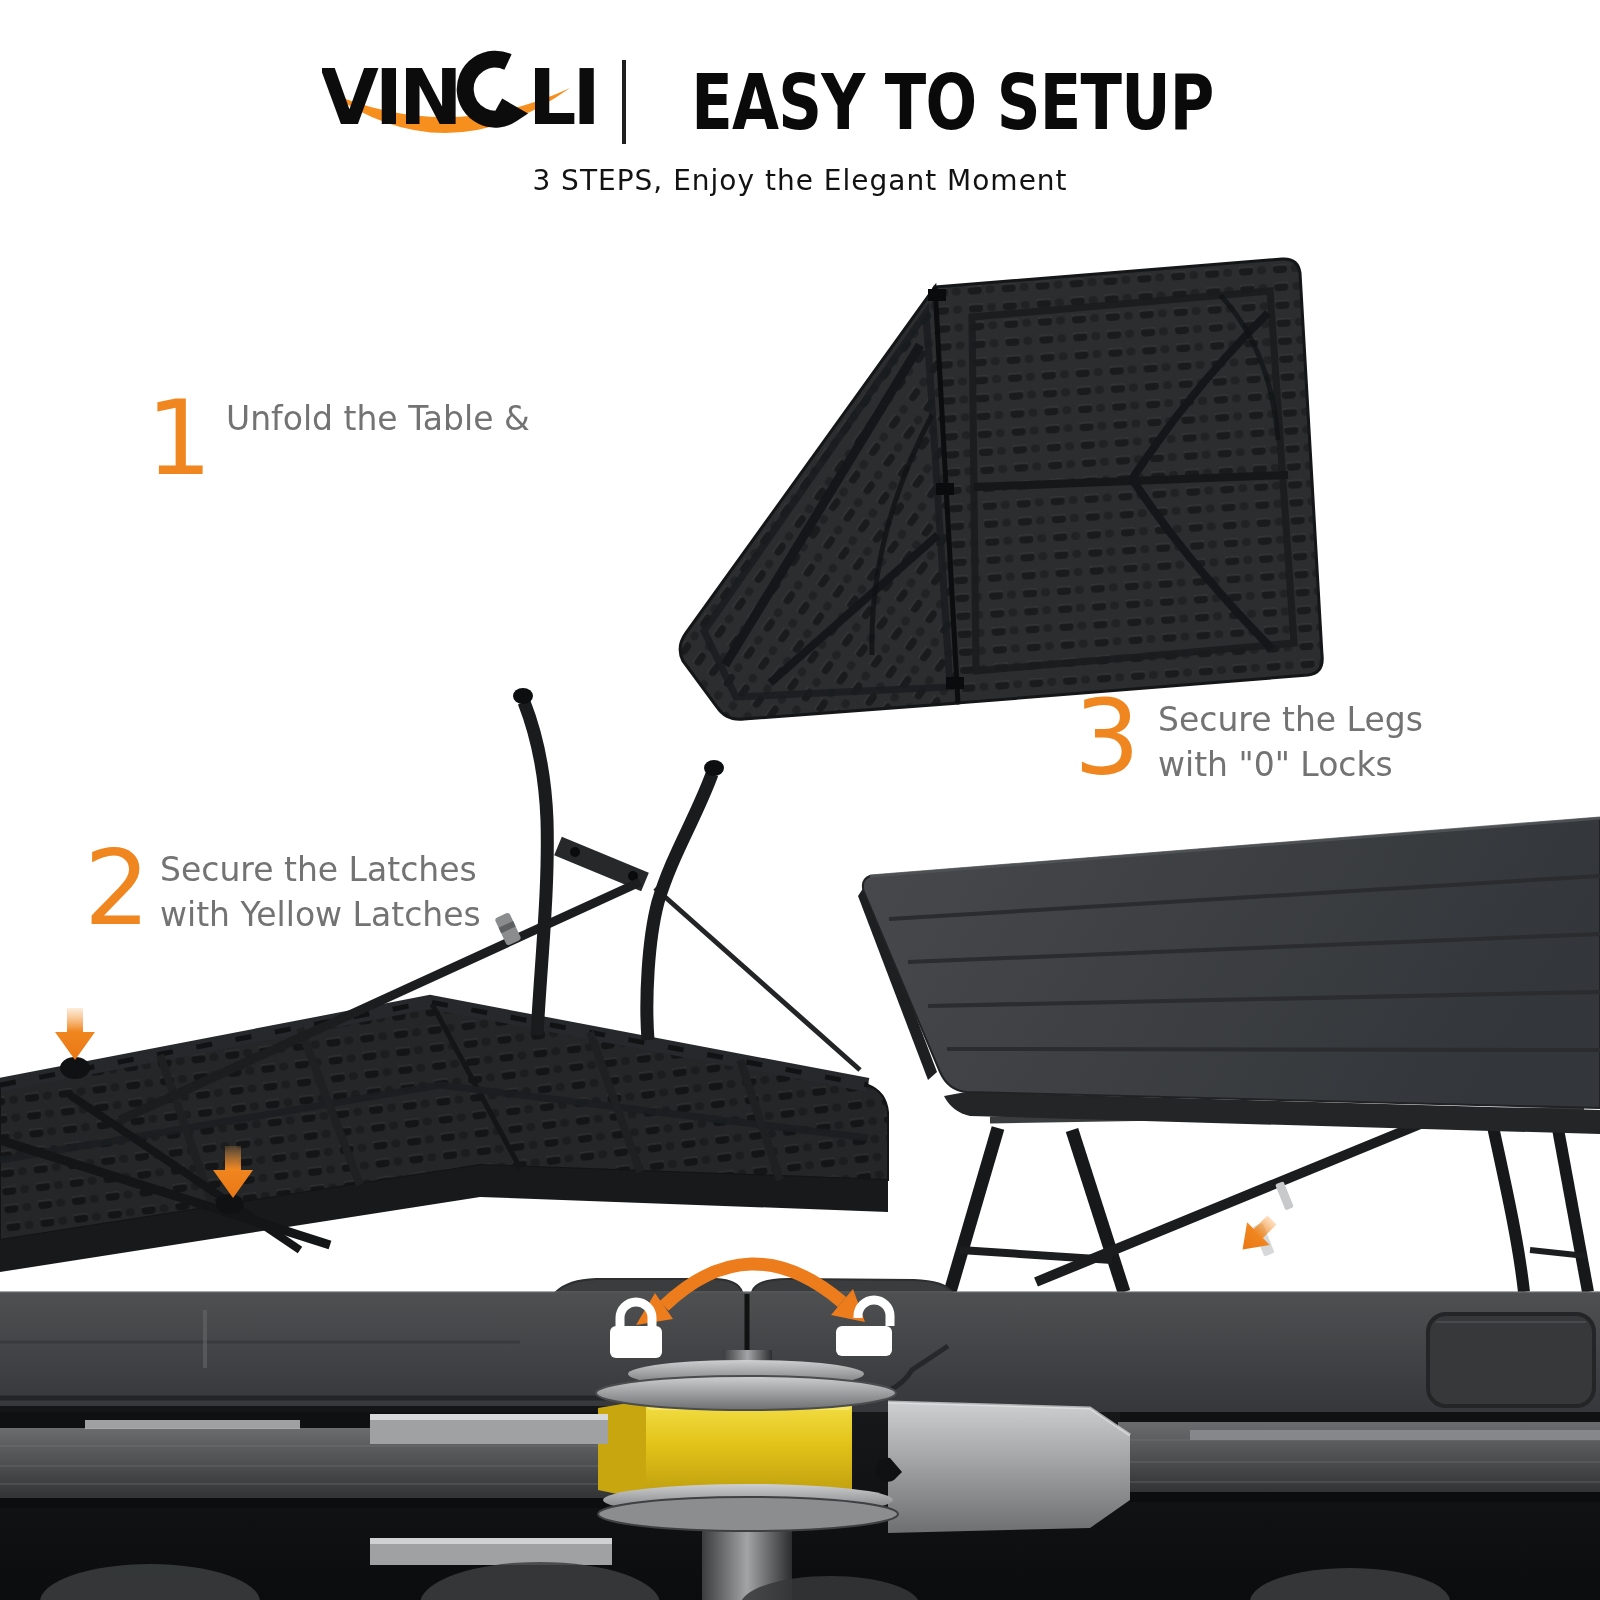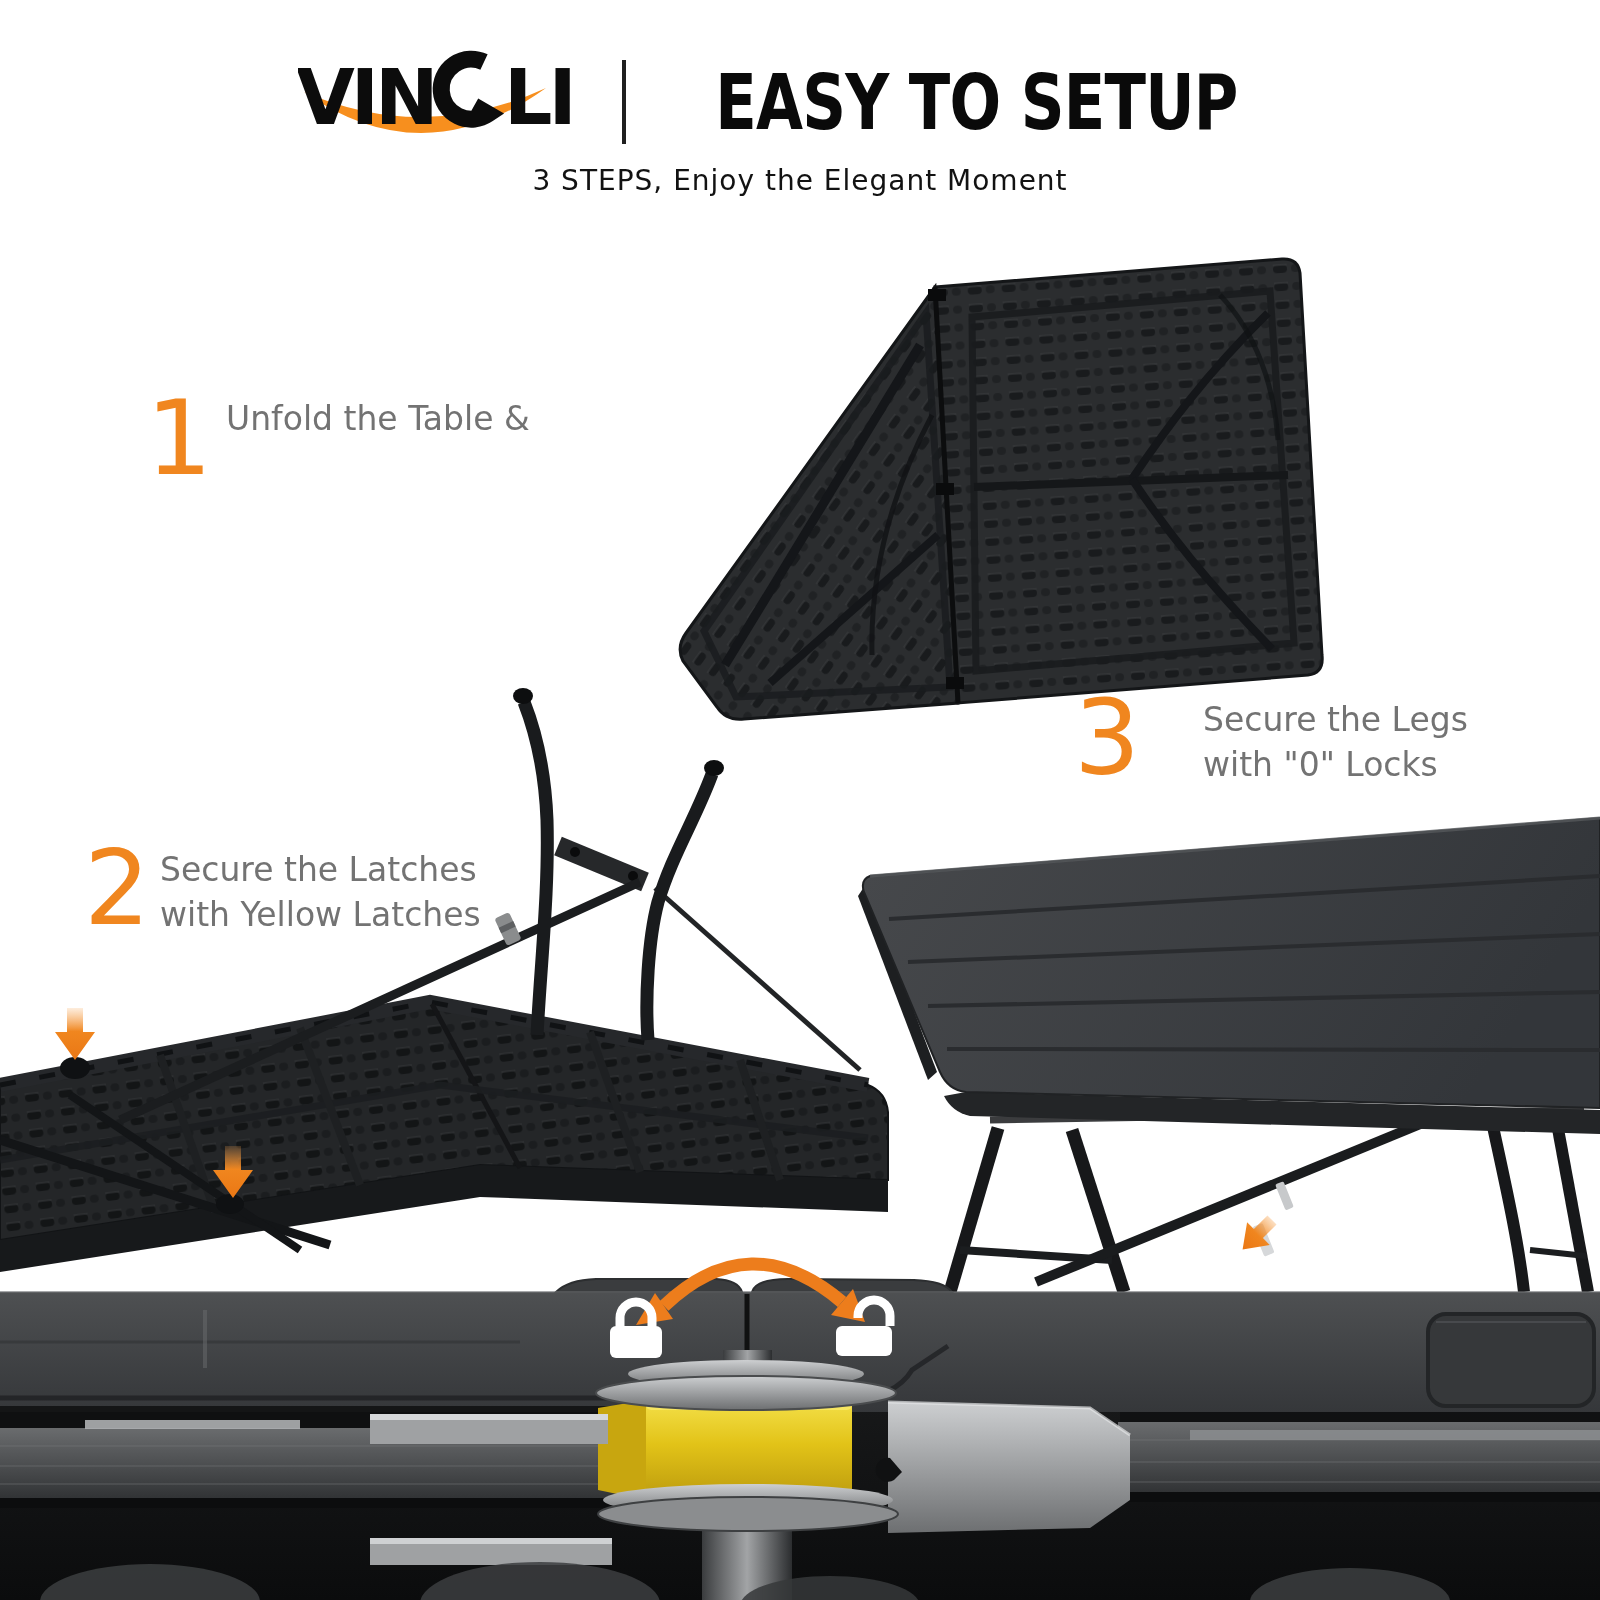--- a/index.html
+++ b/index.html
@@ -1,31 +1,31 @@
 <!DOCTYPE html>
 <html><head>
 <meta charset="utf-8">
 <style>
   html,body{margin:0;padding:0;background:#fff;}
   .canvas{position:relative;width:1600px;height:1600px;background:#ffffff;overflow:hidden;
           font-family:"DejaVu Sans","Liberation Sans",sans-serif;}
   .header{position:absolute;top:48px;left:0;width:1600px;display:flex;justify-content:center;
-          align-items:center;gap:24px;}
+          align-items:center;}
   .logo{width:300px;height:108px;display:block;}
   .logo-text{font-family:"DejaVu Sans",sans-serif;font-weight:700;font-size:76px;letter-spacing:-4px;fill:#0c0c0c;}
   .divider{width:4px;height:84px;background:#1f1f1f;}
   .title{font-family:"DejaVu Sans",sans-serif;font-size:76px;font-weight:700;letter-spacing:-1px;
          transform:scaleX(.8);transform-origin:center;white-space:nowrap;color:#0a0a0a;}
   .subtitle{position:absolute;top:164px;left:0;width:1600px;text-align:center;
             font-size:28px;font-weight:400;letter-spacing:1px;color:#121212;}
   .step-num{position:absolute;font-size:104px;line-height:1;font-weight:400;color:#F0861F;}
   .step-text{position:absolute;font-size:33px;line-height:45px;color:#737373;}
   .n1{left:146px;top:386px;} .t1{left:226px;top:396px;}
   .n2{left:84px;top:836px;}  .t2{left:160px;top:847px;}
-  .n3{left:1074px;top:686px;} .t3{left:1158px;top:697px;margin-left:45px;}
+  .n3{left:1074px;top:686px;} .t3{left:1158px;top:697px;}
   .illo{position:absolute;}
   .illo svg,.photo svg{display:block;width:100%;height:100%;}
   .illo-a{left:620px;top:235px;width:760px;height:500px;z-index:1;}
   .illo-b{left:0px;top:640px;width:900px;height:660px;z-index:1;}
   .illo-c{left:840px;top:780px;width:760px;height:512px;z-index:1;}
   .photo{position:absolute;left:0;top:1250px;width:1600px;height:350px;z-index:2;}
 </style>
 </head>
 <body>
 

